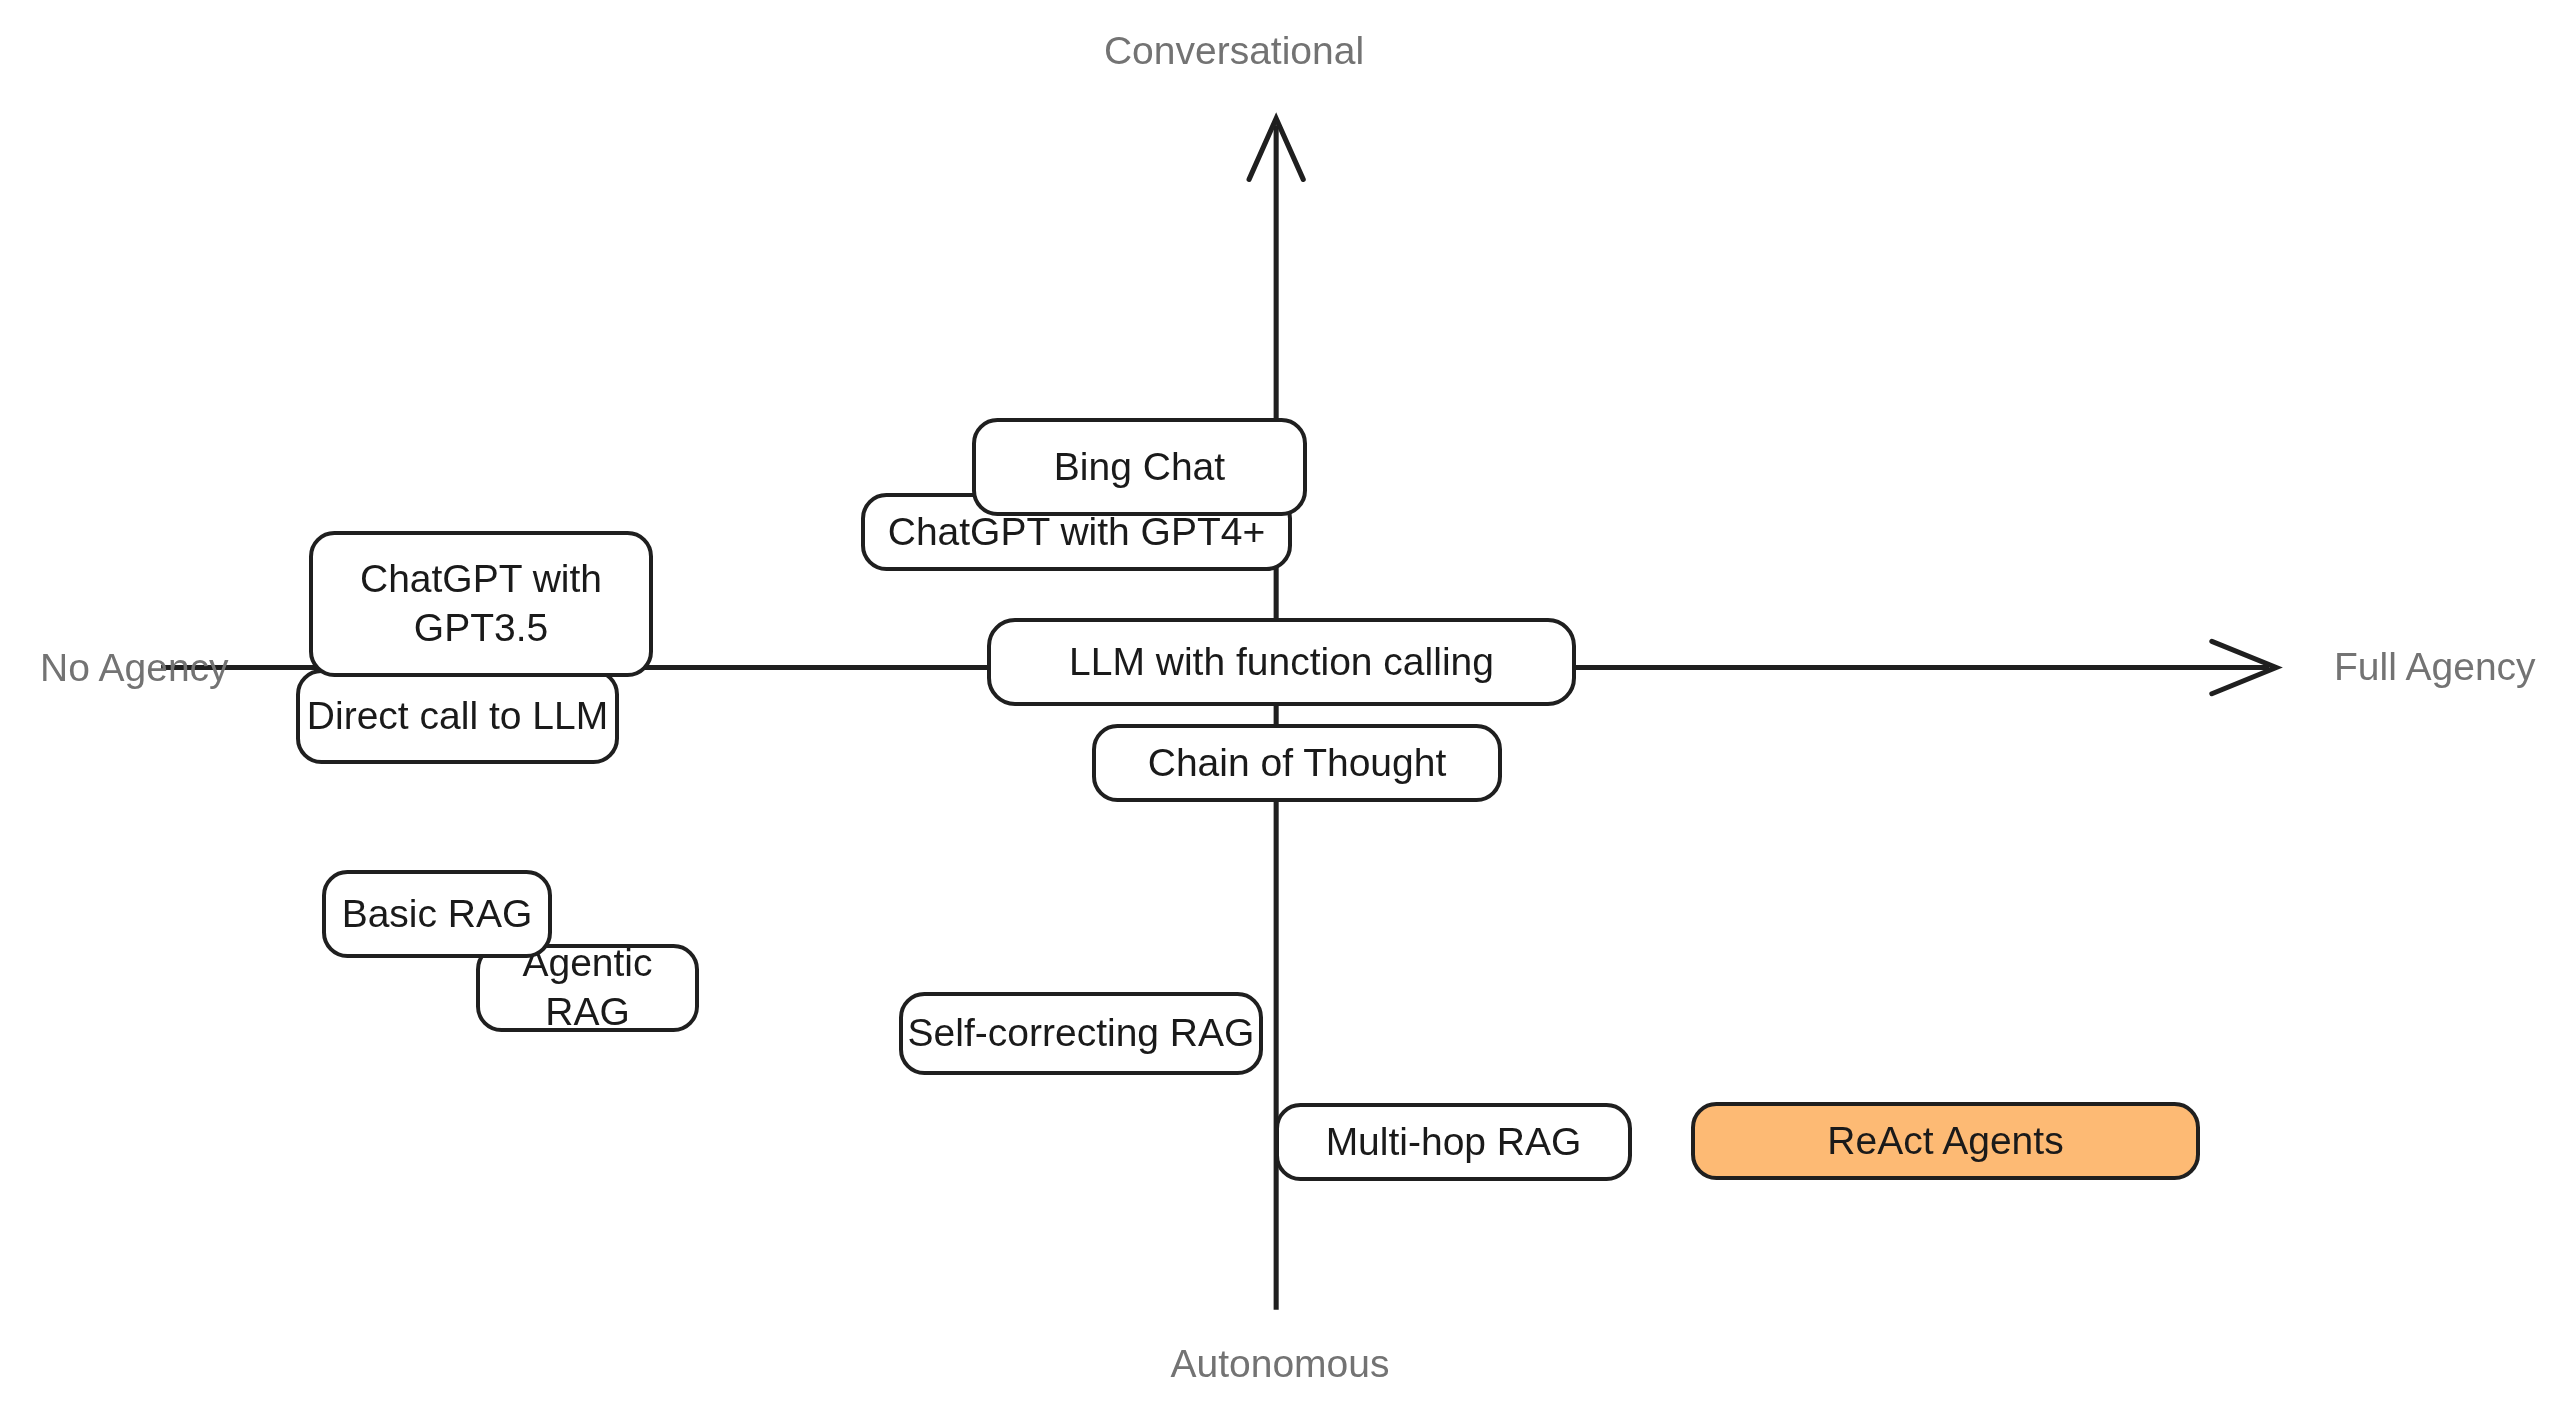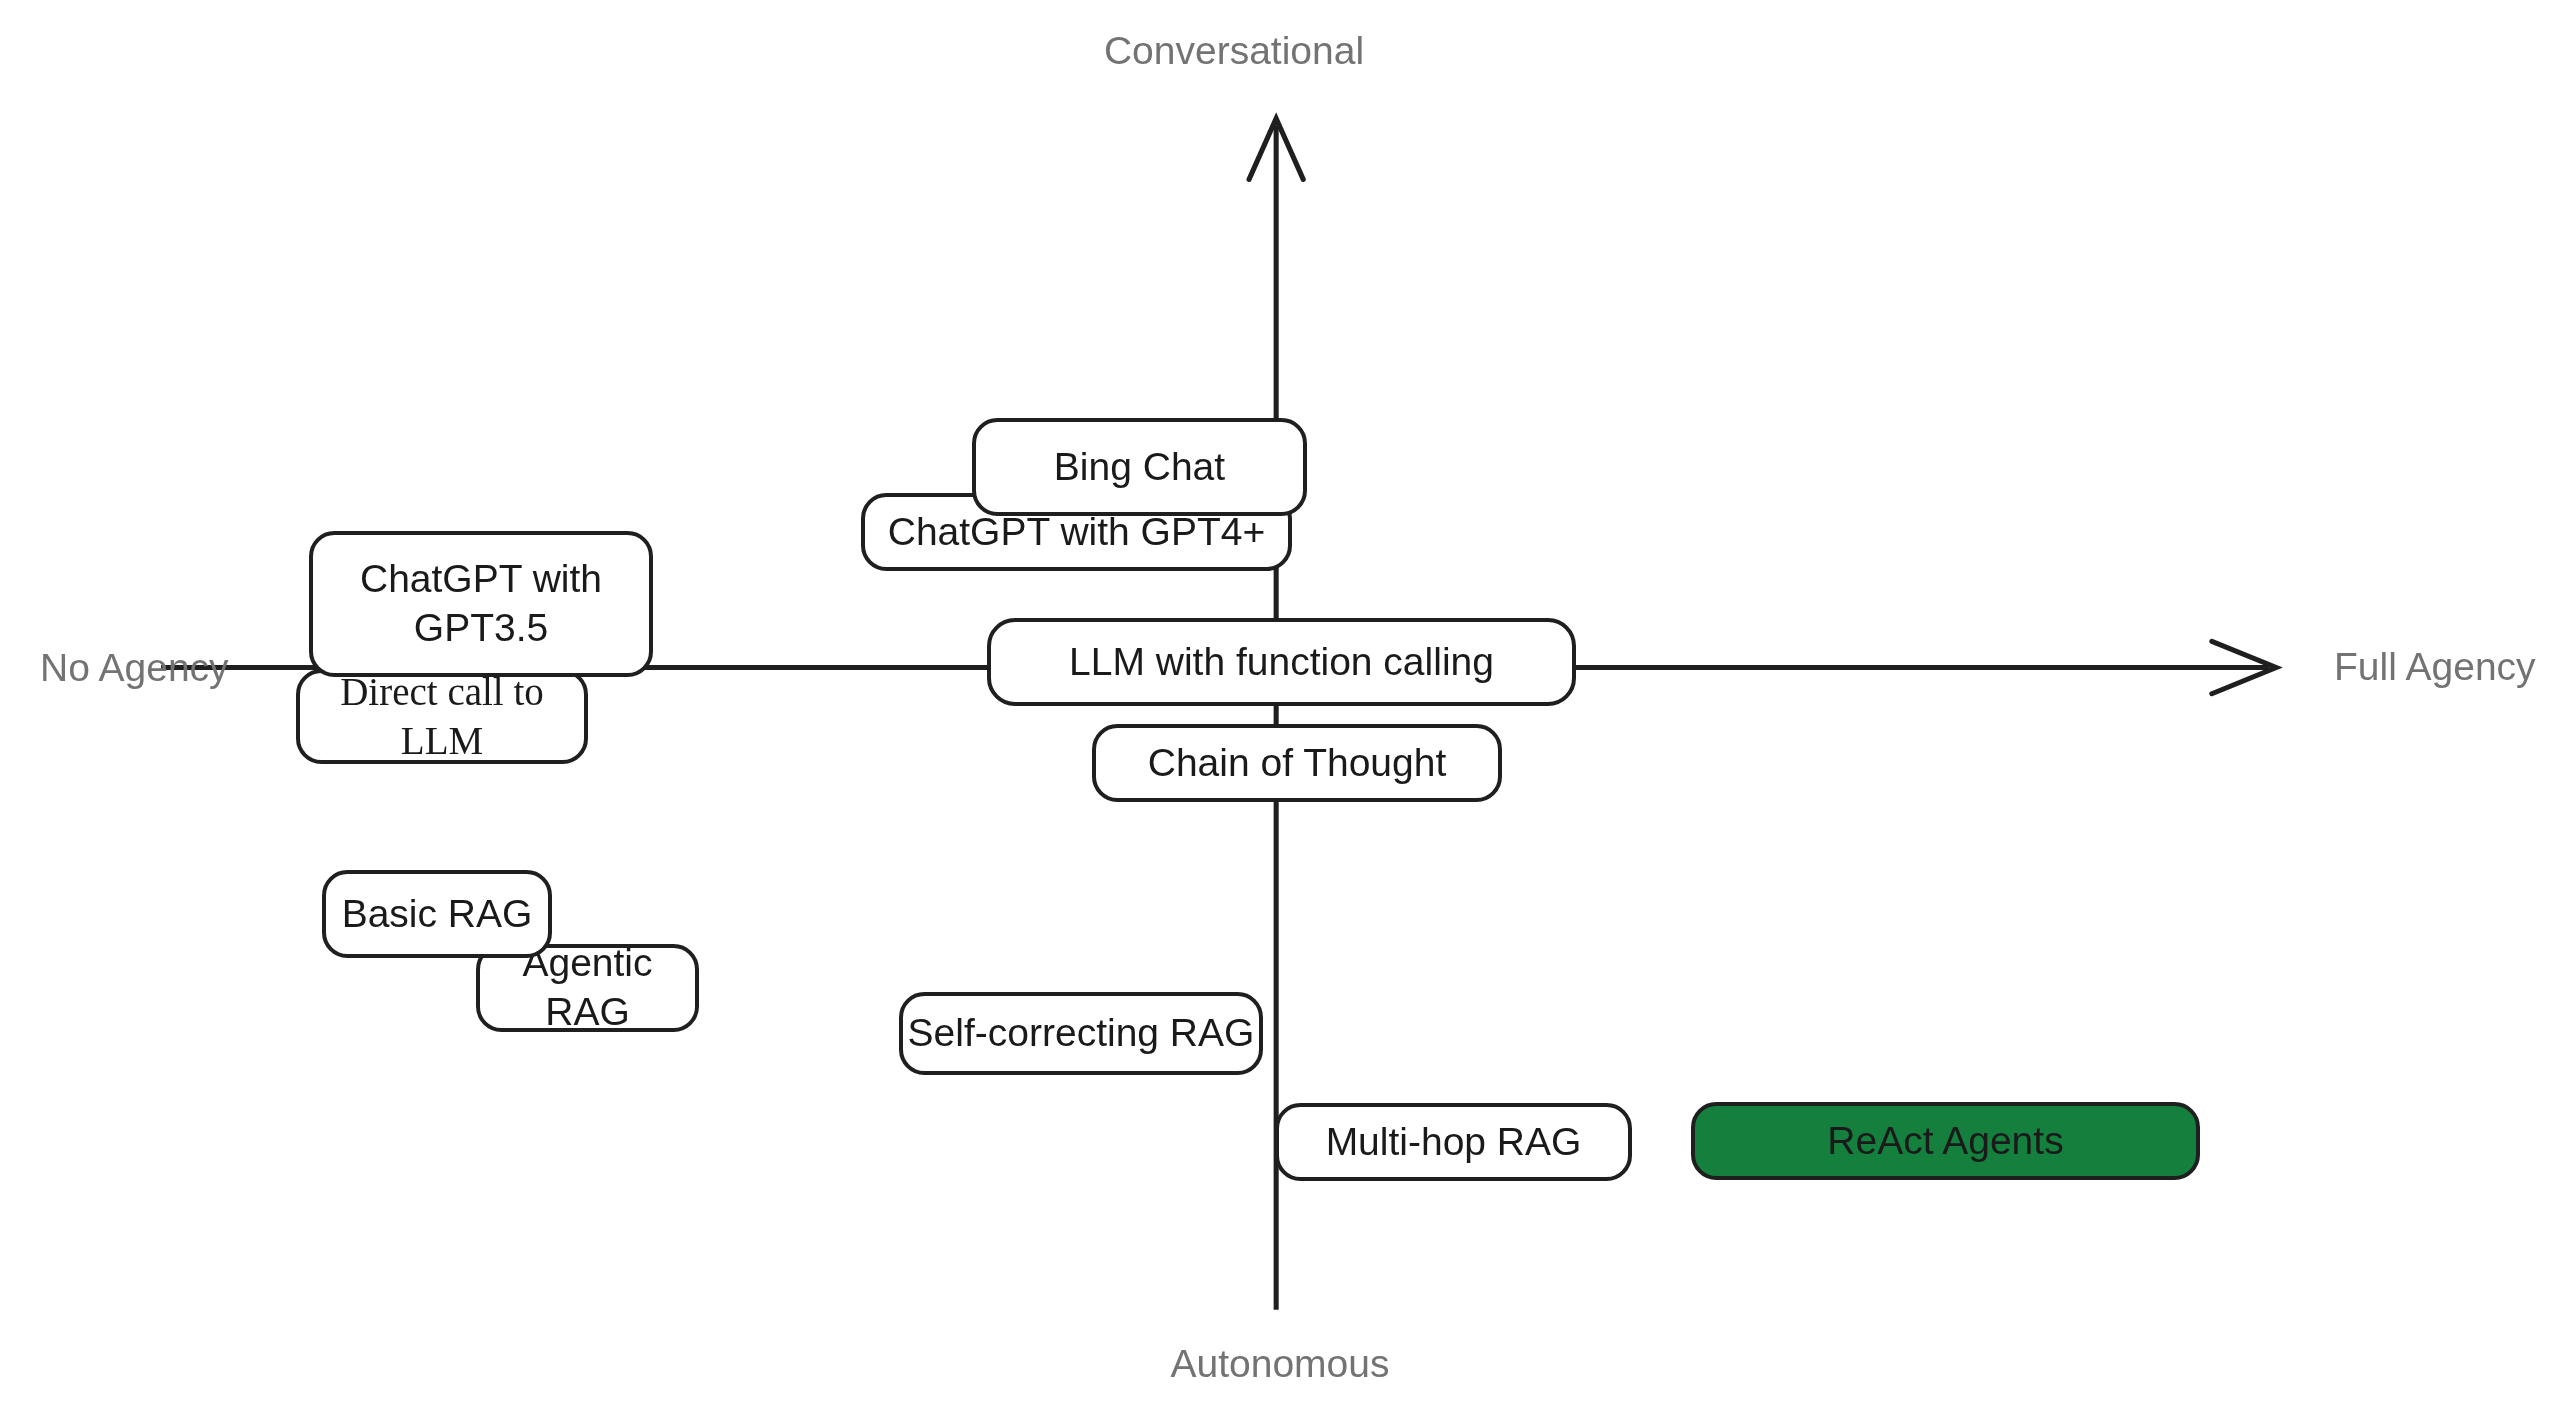--- a/index.html
+++ b/index.html
@@ -25,21 +25,21 @@
     background: #ffffff;
     display: flex;
     align-items: center;
     justify-content: center;
     font-size: 39px;
     line-height: 1.25;
     color: #1a1a1a;
     text-align: center;
     white-space: pre-line;
   }
-  .node.highlight { background: #15803d; }
+  .node.highlight { background: #fdba74; }
   .axis-label {
     position: absolute;
     font-size: 39px;
     color: #737373;
     white-space: nowrap;
   }
   .center-x { transform: translateX(-50%); }
   .center-y { transform: translateY(-50%); margin-left: 18px; }
 </style>
 </head>
@@ -54,21 +54,21 @@
 
     <line x1="190" y1="789" x2="2682" y2="789" stroke="#1f1f1f" stroke-width="6"></line>
     <polyline points="2614,758 2690,789 2614,820" fill="none" stroke="#1f1f1f" stroke-width="6" stroke-linecap="round"></polyline>
   </svg>
 
   <div class="axis-label center-x" style="left:1234px; top:29px;">Conversational</div>
   <div class="axis-label center-x" style="left:1280px; top:1342px;">Autonomous</div>
   <div class="axis-label center-y" style="left:22px; top:668px;">No Agency</div>
   <div class="axis-label center-y" style="left:2316px; top:667px;">Full Agency</div>
 
-  <div class="node" style="left:296px; top:669px; width:292px; height:95px;font-family:Liberation Serif, serif;">Direct call to LLM</div>
+  <div class="node" style="left:296px; top:669px; width:323px; height:95px;">Direct call to LLM</div>
 
   <div class="node" style="left:309px; top:531px; width:344px; height:146px;">ChatGPT with
 GPT3.5</div>
 
   <div class="node" style="left:476px; top:944px; width:223px; height:88px;">Agentic RAG</div>
 
   <div class="node" style="left:322px; top:870px; width:230px; height:88px;">Basic RAG</div>
 
   <div class="node" style="left:861px; top:493px; width:431px; height:78px;">ChatGPT with GPT4+</div>
 

